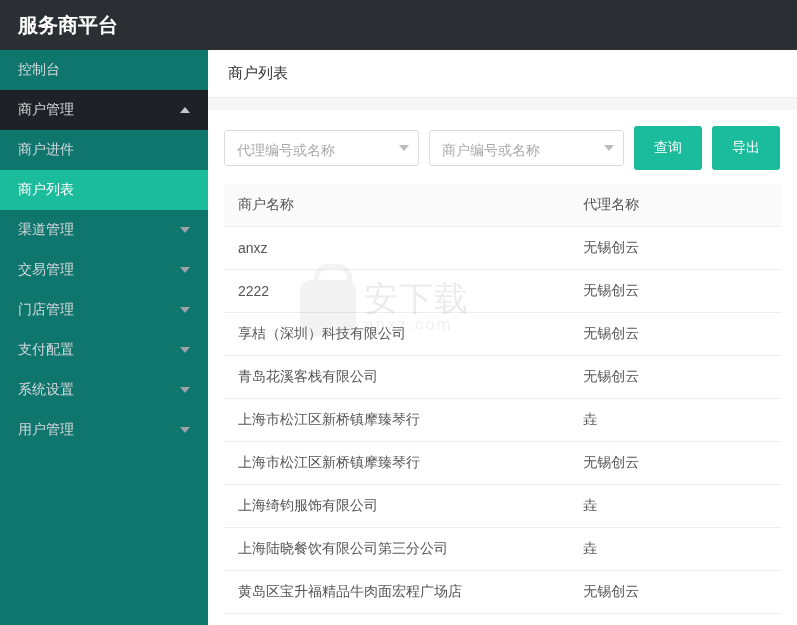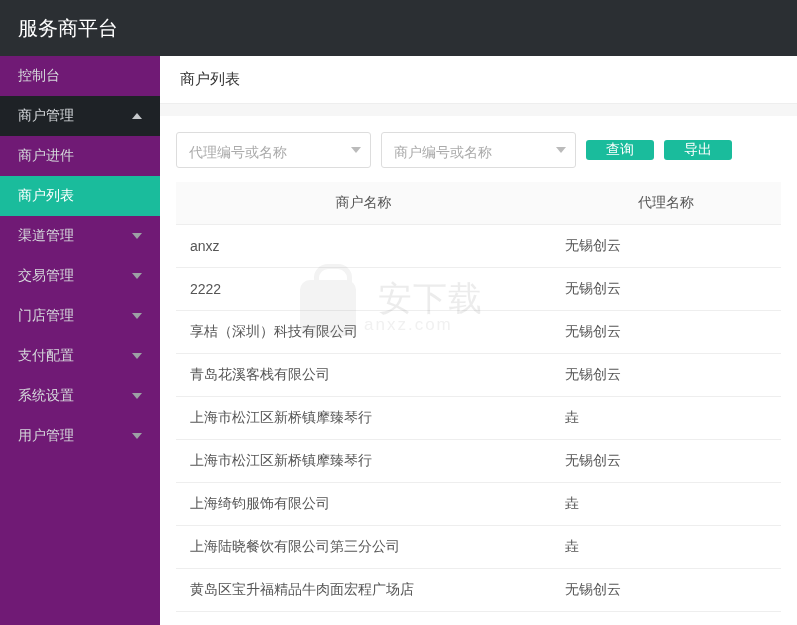--- a/index.html
+++ b/index.html
@@ -1,50 +1,50 @@
 <!DOCTYPE html>
 <html><head>
 <meta charset="utf-8">
 <style>
 * { margin: 0; padding: 0; box-sizing: border-box; }
 body { font-family: "Microsoft YaHei", Arial, sans-serif; font-size: 14px; background: #f0f0f0; width: 797px; height: 625px; overflow: hidden; }
 
-.header { background: #2b2f33; color: #fff; height: 56px; display: flex; align-items: center; padding: 0 18px; font-size: 20px; font-weight: 400; }
+.header { background: #2b2f33; color: #fff; height: 50px; display: flex; align-items: center; padding: 0 18px; font-size: 20px; font-weight: 700; }
 
 .container { display: flex; height: calc(625px - 50px); }
 
-.sidebar { width: 160px; background: #701a75; color: #c5c8cb; overflow-y: auto; }
+.sidebar { width: 208px; background: #0f766e; color: #c5c8cb; overflow-y: auto; }
 .sidebar-item { height: 40px; display: flex; align-items: center; justify-content: space-between; padding: 0 18px; cursor: pointer; font-size: 14px; color: #d5d8db; }
 .sidebar-item.expanded { background: #1e2226; gap: 6px; }
 .sidebar-subitem { height: 40px; display: flex; align-items: center; padding: 0 18px; cursor: pointer; font-size: 14px; color: #d5d8db; }
 .sidebar-subitem.active { background: #1abc9c; color: #fff; }
 .caret { width: 0; height: 0; border-left: 5px solid transparent; border-right: 5px solid transparent; border-top: 6px solid #9da1a5; }
 .caret.up { border-top: none; border-bottom: 6px solid #c5c8cb; }
 
 .main { flex: 1; background: #f6f6f6; overflow-y: auto; }
 .page-title { background: #fff; padding: 14px 20px; font-size: 15px; color: #333; border-bottom: 1px solid #eee; margin-bottom: 12px; }
 .content-card { background: #fff; margin: 0 0 0 0; padding: 16px 16px 0 16px; }
 
 .filter-row { display: flex; gap: 10px; align-items: center; margin-bottom: 14px; }
 .select-box { position: relative; flex: 0 0 195px; }
 .select-input { width: 100%; height: 36px; border: 1px solid #ddd; border-radius: 3px; padding: 4px 30px 0 12px; font-size: 14px; color: #555; outline: none; background: #fff; }
 .select-input::placeholder { color: #aaa; }
 .select-caret { position: absolute; right: 10px; top: 50%; transform: translateY(-50%); width: 0; height: 0; border-left: 5px solid transparent; border-right: 5px solid transparent; border-top: 6px solid #bbb; pointer-events: none; }
-.btn { height: 20px; padding: 0 20px; border: none; border-radius: 3px; background: #1abc9c; color: #fff; font-size: 14px; cursor: pointer; }
+.btn { height: 44px; padding: 0 20px; border: none; border-radius: 3px; background: #1abc9c; color: #fff; font-size: 14px; cursor: pointer; }
 
 .table { width: 100%; border-collapse: collapse; }
-.table th { text-align: center; padding: 12px 14px; font-weight: 500; color: #555; border-bottom: 1px solid #eee; font-size: 14px; background: #fafafa; }
+.table th { text-align: left; padding: 12px 14px; font-weight: 500; color: #555; border-bottom: 1px solid #eee; font-size: 14px; background: #fafafa; }
 .table td { padding: 12px 14px; border-bottom: 1px solid #eee; color: #555; font-size: 14px; }
 .col-name { width: 62%; }
 .col-agent { width: 38%; }
 
 .watermark { position: absolute; top: 280px; left: 300px; pointer-events: none; opacity: 0.12; display: flex; align-items: center; gap: 8px; }
 .watermark .lock { width: 56px; height: 56px; background: #999; border-radius: 10px; position: relative; }
 .watermark .lock::before { content: ""; position: absolute; top: -16px; left: 14px; width: 28px; height: 28px; border: 5px solid #999; border-bottom: none; border-radius: 14px 14px 0 0; }
-.watermark .txt { font-size: 34px; color: #666; font-weight: 300; letter-spacing: 1px; line-height: 1; margin-left: 14px; }
+.watermark .txt { font-size: 34px; color: #666; font-weight: 300; letter-spacing: 1px; line-height: 1; }
 .watermark .sub { font-size: 17px; color: #888; letter-spacing: 2px; }
 </style>
 </head>
 <body>
 
 <div class="header">
   <span>服务商平台</span>
 </div>
 
 <div class="container">

